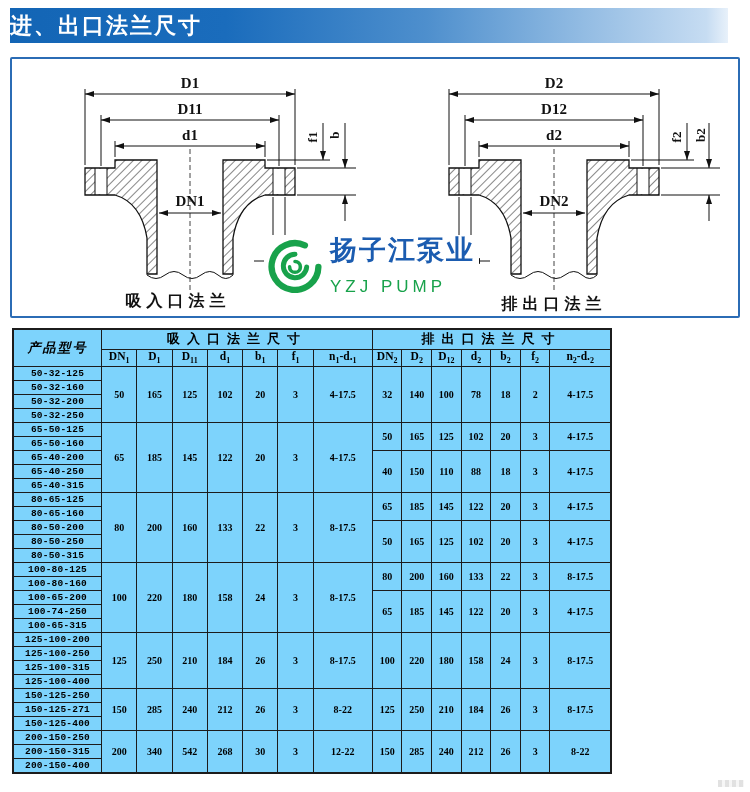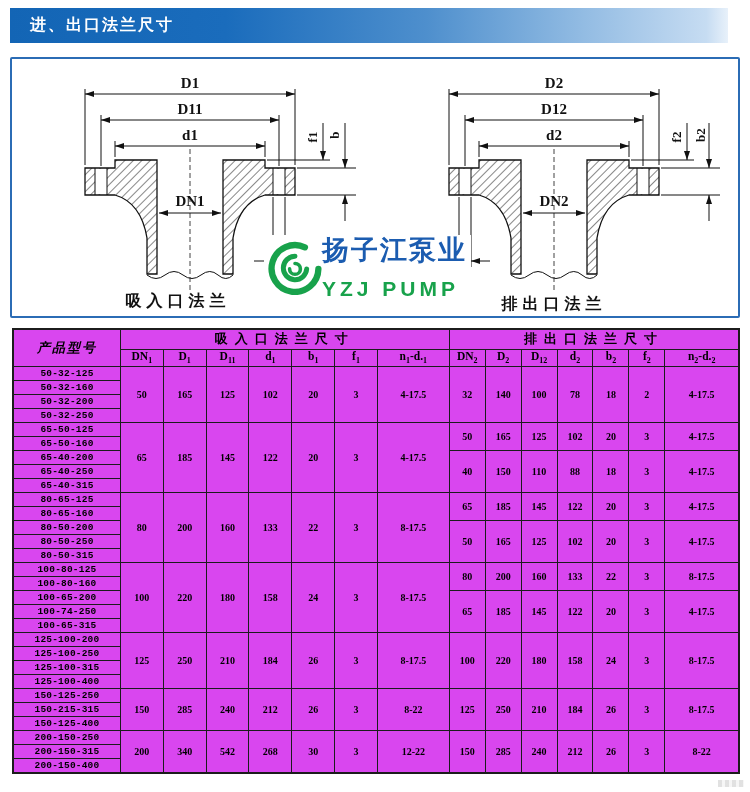--- a/index.html
+++ b/index.html
@@ -3,45 +3,45 @@
 <meta charset="utf-8">
 <style>
   * { margin:0; padding:0; box-sizing:border-box; }
   html,body { width:750px; height:792px; background:#fff; font-family:"Liberation Sans", sans-serif; overflow:hidden; }
   .page { position:relative; width:750px; height:792px; background:#fff; }
 
   
   .banner { position:absolute; left:10px; top:8px; width:718px; height:35px;
     background:linear-gradient(90deg,#1365b5 0%,#1a6cbc 30%,#4e8fcd 58%,#93bce3 80%,#c6dcf2 97%,#e8f1fa 100%);
     display:flex; align-items:center; }
-  .banner span { color:#fff; font-size:16px; font-weight:bold; letter-spacing:2px; padding-left:20px;
+  .banner span { color:#fff; font-size:22px; font-weight:bold; letter-spacing:2px; 
     font-family:"Liberation Sans", sans-serif; }
 
   
   .diagram-box { position:absolute; left:10px; top:57px; width:730px; height:261px;
     border:2px solid #2b6cb5; background:#fff; border-radius:2px; }
   .diagram { position:absolute; top:2px; }
   .diagram.left { left:8px; }
   .diagram.right { left:372px; }
   .diagram svg { display:block; }
   svg text { font-family:"Liberation Serif","DejaVu Serif",serif; fill:#111; }
   .dimlbl { font-size:15px; font-weight:bold; }
   .dimlbl-sm { font-size:13px; font-weight:bold; }
   .cap { font-size:16px; font-weight:bold; letter-spacing:5px; }
 
   
-  .logo { position:absolute; left:252px; top:176px; display:flex; align-items:center; gap:0; background:#fff; padding:2px 4px; }
+  .logo { position:absolute; left:252px; top:176px; display:flex; align-items:center; gap:8px; background:#fff; padding:2px 4px; }
   .logo-text { display:flex; flex-direction:column; line-height:1; }
   .logo-cn { font-size:27px; font-weight:bold; color:#1b5cb0; letter-spacing:2px; }
-  .logo-en { font-size:21px; font-weight:bold; color:#18a24b; letter-spacing:4px; margin-top:14px;
+  .logo-en { font-size:17px; font-weight:normal; color:#18a24b; letter-spacing:4px; margin-top:14px;
     font-family:"Liberation Sans", sans-serif; }
 
   
-  table { position:absolute; left:12px; top:328px; width:728px; border-collapse:collapse;
-    table-layout:fixed; border:2px solid #1c1c1c; background:#d946ef;padding-left:44px; }
+  table { position:absolute; left:12px; top:328px; width:600px; border-collapse:collapse;
+    table-layout:fixed; border:2px solid #1c1c1c; background:#7dd3fc;padding-left:44px; }
   th, td { border:1px solid #1c1c1c; text-align:center; vertical-align:middle; overflow:hidden; white-space:nowrap; }
   thead th { font-family:"Liberation Sans", sans-serif; }
   th.model-h { font-size:13px; font-weight:bold; font-style:italic; letter-spacing:2px; }
   th.grp { font-size:13px; font-weight:bold; letter-spacing:7px; height:20px;margin-left:12px; }
   th.subhead { font-family:"Liberation Serif","DejaVu Serif",serif; font-size:11.5px; font-weight:bold; height:17px; border-bottom:1.5px solid #1c1c1c; }
   th.subhead sub, .model-h sub { font-size:8px; }
   tbody td { font-family:"Liberation Serif","DejaVu Serif",serif; font-size:10px; font-weight:600; height:13px; line-height:13px; padding:0 2px; }
   tbody td.model { font-size:9.5px; letter-spacing:0.2px;font-family:Liberation Mono, monospace; }
   tbody td.grp-start { border-left:1.5px solid #1c1c1c; }
   col.c-model { width:14.8%; } col.c-n1 { width:5.9%; } col.c-w1 { width:9.9%; }
@@ -420,21 +420,21 @@
           <td rowspan="3">8-22</td>
           <td rowspan="3" class="grp-start">125</td>
           <td rowspan="3">250</td>
           <td rowspan="3">210</td>
           <td rowspan="3">184</td>
           <td rowspan="3">26</td>
           <td rowspan="3">3</td>
           <td rowspan="3">8-17.5</td>
         </tr>
         <tr>
-          <td class="model">150-215-315</td>
+          <td class="model">150-125-271</td>
         </tr>
         <tr>
           <td class="model">150-125-400</td>
         </tr>
         <tr>
           <td class="model">200-150-250</td>
           <td rowspan="3" class="grp-start">200</td>
           <td rowspan="3">340</td>
           <td rowspan="3">542</td>
           <td rowspan="3">268</td>

